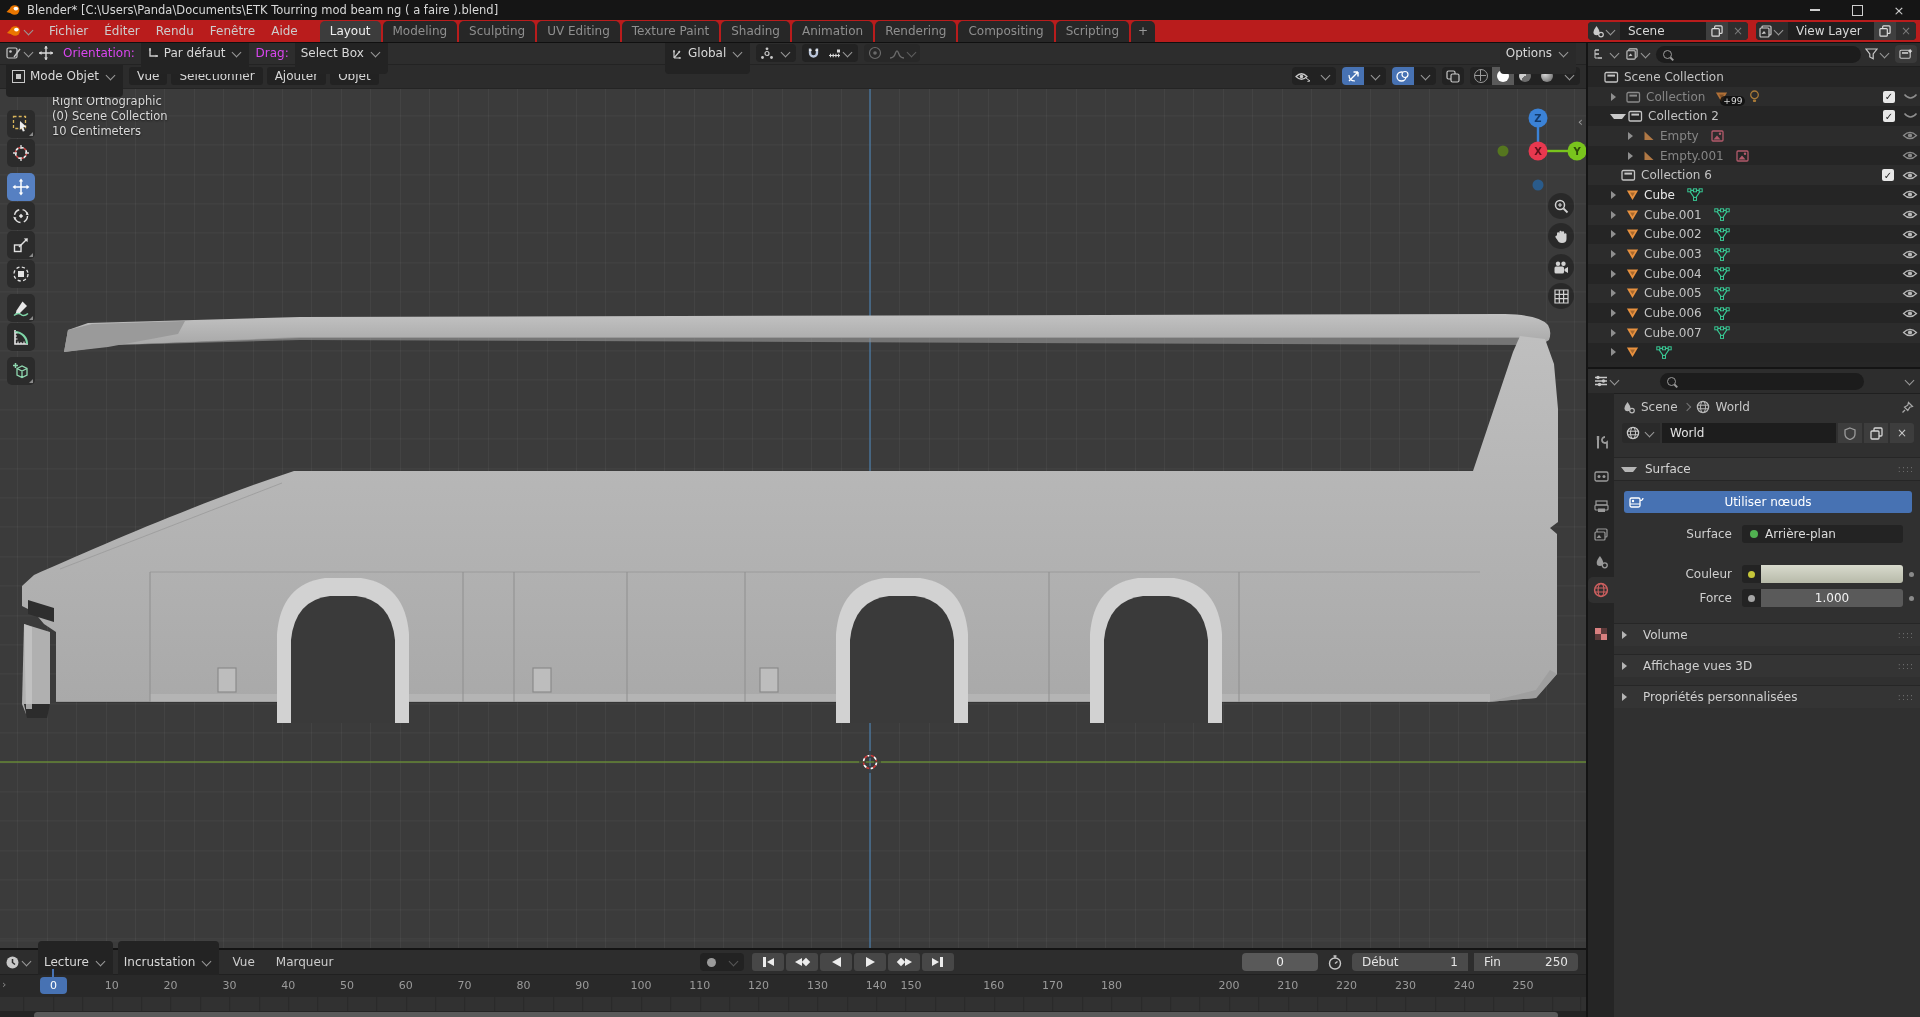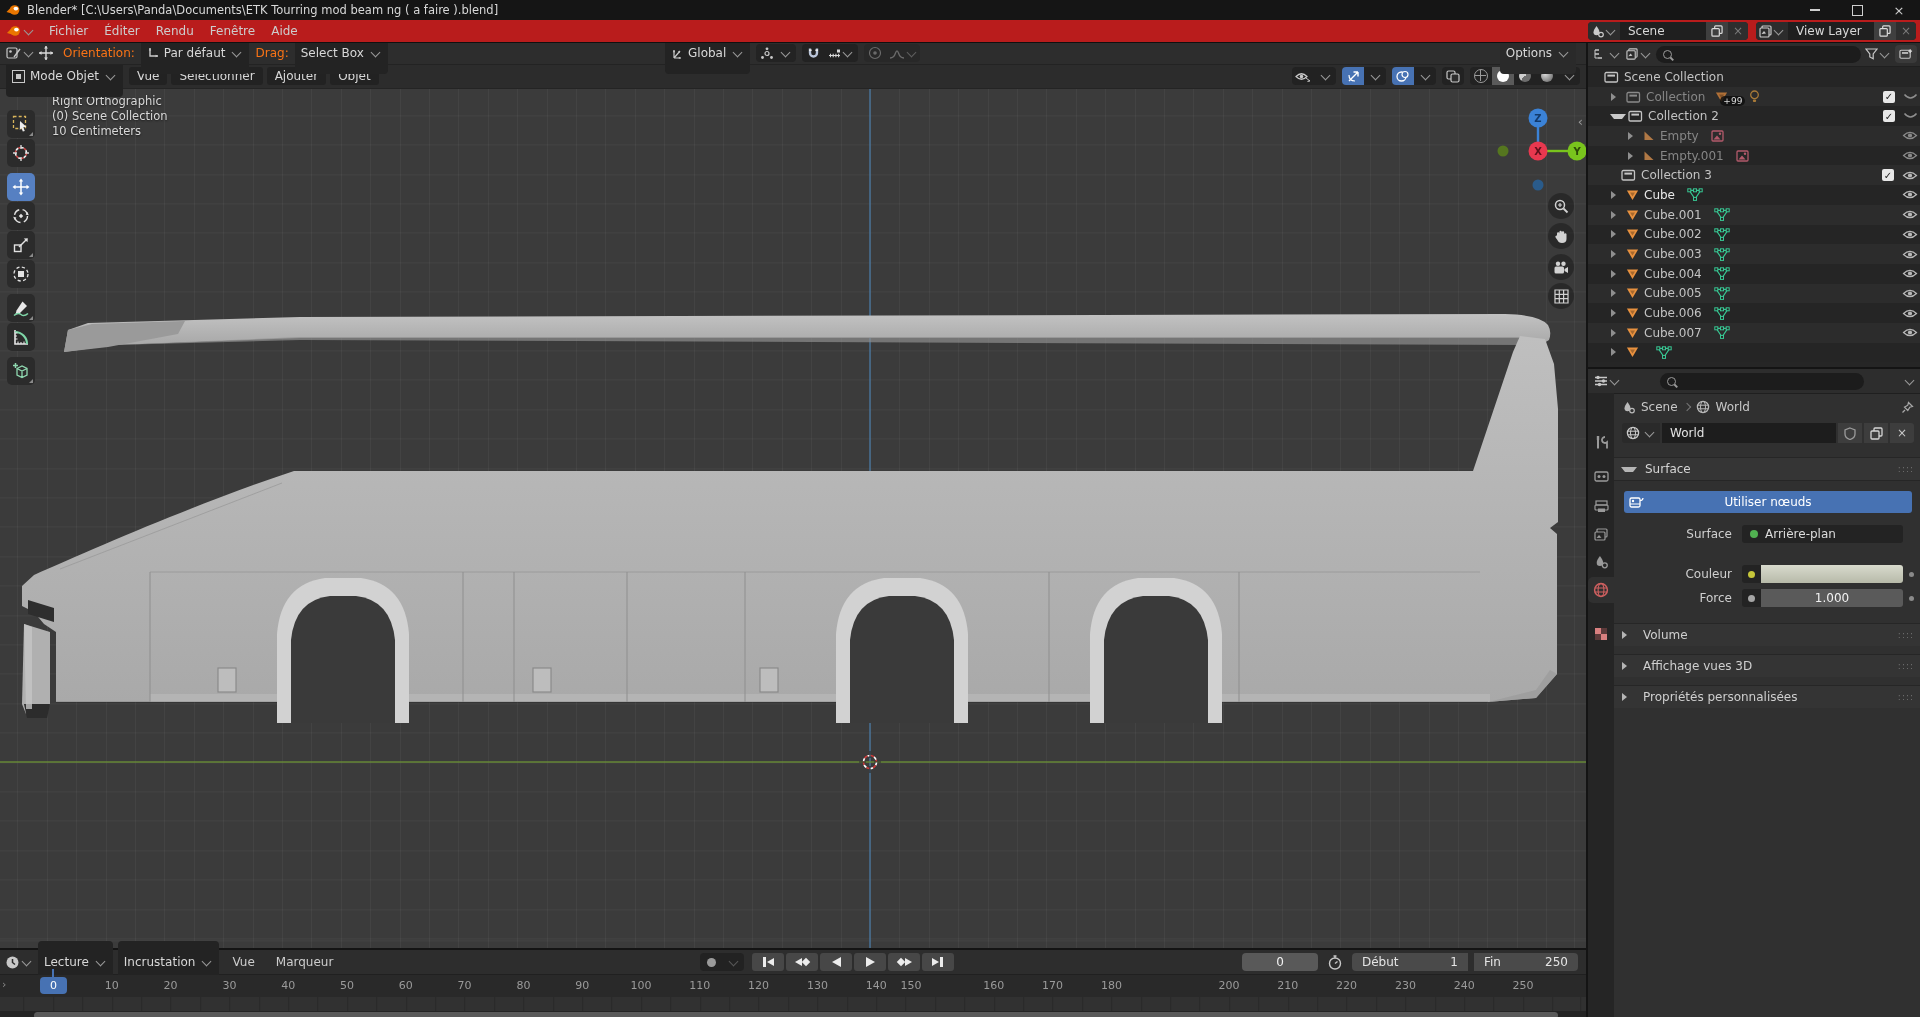--- a/index.html
+++ b/index.html
@@ -28,21 +28,21 @@
   .tab.addtab{padding:3px 7px 4px 7px;color:#9a9a9a;}
   .tb-right{margin-left:auto;display:flex;gap:8px;margin-right:4px;align-items:center;}
   .selector{display:flex;align-items:center;height:18px;border-radius:4px;overflow:hidden;background:#232323;}
   .selector .selic{background:#2c2c2c;height:18px;display:flex;align-items:center;padding:0 3px;}
   .selector .selname{padding:0 8px;color:#d8d8d8;min-width:70px;height:18px;display:flex;align-items:center;background:#1f1f1f;}
   .selector .selbtn{width:22px;height:18px;display:flex;align-items:center;justify-content:center;background:#3f3f3f;}
   .selector .selx{width:20px;height:18px;display:flex;align-items:center;justify-content:center;background:#2e2e2e;color:#7a7a7a;font-size:12px;}
   
   .toolheader{position:absolute;top:42px;left:0;width:1586px;height:22px;background:#2d2d2d;
               display:flex;align-items:center;z-index:30;border-bottom:1px solid #232323;}
-  .th-lab{color:#f97316;margin:0 6px;}
+  .th-lab{color:#d946ef;margin:0 6px;}
   .pill{display:flex;align-items:center;height:18px;background:#232323;border-radius:4px;padding:12px 6px;gap:5px;color:#d8d8d8;}
   .iconbtn{display:flex;align-items:center;justify-content:center;height:18px;min-width:22px;border-radius:4px;}
   .th-center{position:absolute;left:665px;display:flex;align-items:center;gap:6px;}
   .th-right{position:absolute;right:10px;display:flex;align-items:center;}
   .dimmed{opacity:.45;}
   
   .viewport{position:absolute;top:64px;left:0;width:1586px;height:884px;background:#3b3b3b;overflow:hidden;}
   .vp-grid{position:absolute;inset:0;
     background-image:
       repeating-linear-gradient(to right, rgba(255,255,255,0.045) 0 1px, transparent 1px 29.4px),
@@ -179,20 +179,33 @@
       </svg>
     <i class="chev"></i>
   </span>
   <div id="topbar-menus" style="display:flex">
       <span class="menu-item">Fichier</span>
       <span class="menu-item">Éditer</span>
       <span class="menu-item">Rendu</span>
       <span class="menu-item">Fenêtre</span>
       <span class="menu-item">Aide</span>
     </div>
+  <div id="topbar-tabs" class="tabs">
+      <span class="tab active">Layout</span>
+      <span class="tab">Modeling</span>
+      <span class="tab">Sculpting</span>
+      <span class="tab">UV Editing</span>
+      <span class="tab">Texture Paint</span>
+      <span class="tab">Shading</span>
+      <span class="tab">Animation</span>
+      <span class="tab">Rendering</span>
+      <span class="tab">Compositing</span>
+      <span class="tab">Scripting</span>
+      <span class="tab addtab">+</span>
+    </div>
   <div class="tb-right">
     <div class="selector">
       <span class="selic">
         <svg width="13" height="13" viewBox="0 0 13 13">
             <path d="M5.5 1 Q8.5 5 8.5 7.2 A3 3 0 1 1 2.5 7.2 Q2.5 5 5.5 1 Z" fill="#c9c9c9"></path>
             <circle cx="10" cy="9.6" r="2.3" fill="none" stroke="#c9c9c9" stroke-width="1.2"></circle>
           </svg>
         <i class="chev"></i>
         </span>
       <span class="selname">Scene</span>
@@ -726,21 +739,21 @@
       </div>
       <div class="ol-row">
         <span style="width:17px;flex:0 0 17px"></span>
         <span class="exp"></span>
         <span>
           <svg width="15" height="12" viewBox="0 0 15 12">
             <rect x="1" y="1.5" width="12.5" height="9.5" rx="1.3" fill="none" stroke="#c4c4c4" stroke-width="1.3"></rect>
             <rect x="3.4" y="3.6" width="7.6" height="2" fill="#c4c4c4"></rect>
           </svg>
         </span>
-        <span class="lab">Collection 3</span>
+        <span class="lab">Collection 6</span>
         <span class="sp"></span>
         <span class="cbx">✓</span>
         <span style="margin-left:8px">
           <svg width="16" height="11" viewBox="0 0 16 11">
             <path d="M1.5 5.5 Q8 -0.8 14.5 5.5 Q8 11.8 1.5 5.5 Z" fill="none" stroke="#b8b8b8" stroke-width="1.2"></path>
             <circle cx="8" cy="5.5" r="2.1" fill="#b8b8b8"></circle>
           </svg>
         </span>
       </div>
       <div class="ol-row bright">

